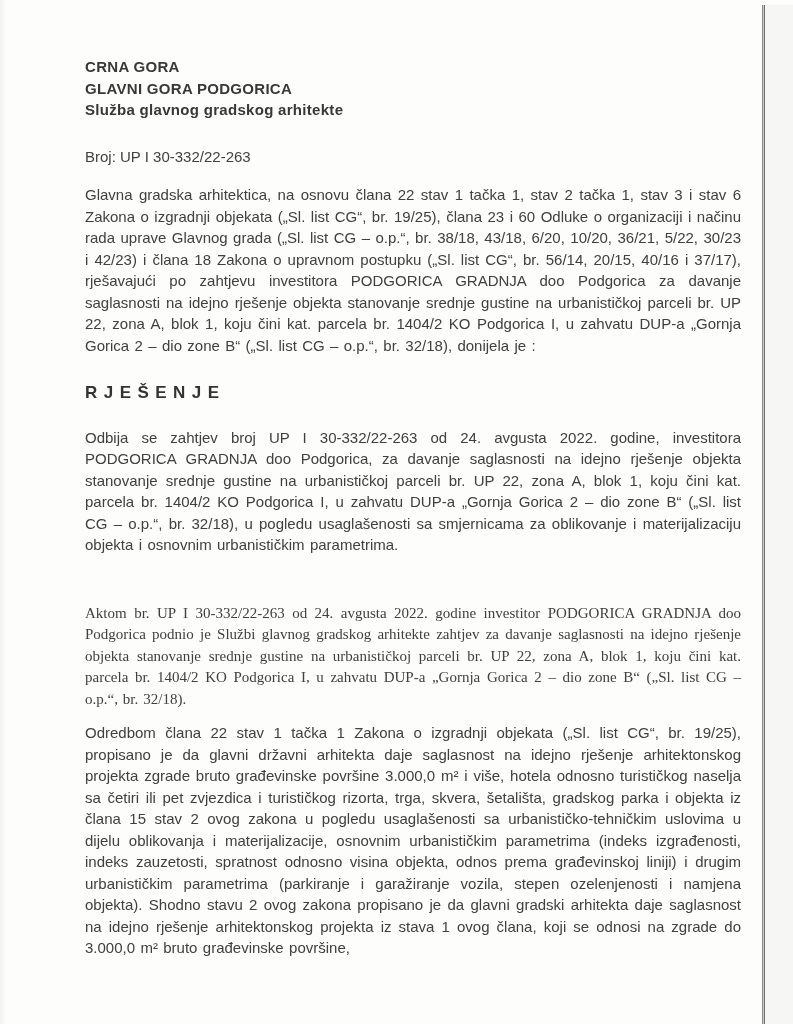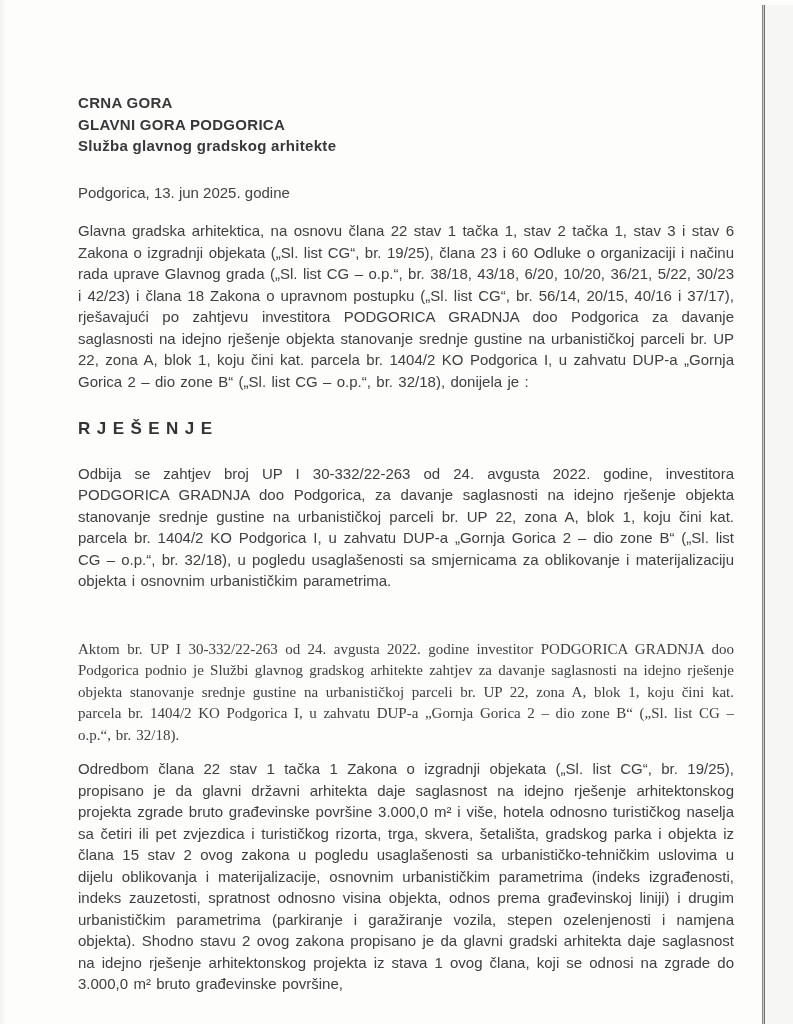--- a/index.html
+++ b/index.html
@@ -16,25 +16,24 @@
     position: relative;
     width: 793px;
     height: 1024px;
     background: linear-gradient(90deg, #f1f1f0 0px, #fdfdfc 6px, #fdfdfc 100%);
     color: #3e3e3e;
   }
 
   .content {
     position: absolute;
     top: 56px;
-    left: 78px;
+    left: 85px;
     width: 656px;
     font-size: 15px;
     line-height: 21.5px;
-    margin-top: 36px;
   }
 
   .letterhead { font-weight: bold; color: #383838; margin-bottom: 25px; }
   .letterhead div { letter-spacing: 0.02em; }
 
   .ref-block { margin-bottom: 17px; color: #424242; }
 
   p.body-par {
     text-align: justify;
     color: #404040;
@@ -81,21 +80,21 @@
 
   <div class="content">
 
     <div class="letterhead">
       <div>CRNA GORA</div>
       <div>GLAVNI GORA PODGORICA</div>
       <div>Služba glavnog gradskog arhitekte</div>
     </div>
 
     <div class="ref-block">
-      <div>Podgorica, 13. jun 2025. godine</div>
+      <div>Broj: UP I 30-332/22-263</div>
     </div>
 
     <p class="body-par par-intro">Glavna gradska arhitektica, na osnovu člana 22 stav 1 tačka 1, stav 2 tačka 1, stav 3 i stav 6 Zakona o izgradnji objekata („Sl. list CG“, br. 19/25), člana 23 i 60 Odluke o organizaciji i načinu rada uprave Glavnog grada („Sl. list CG – o.p.“, br. 38/18, 43/18, 6/20, 10/20, 36/21, 5/22, 30/23 i 42/23) i člana 18 Zakona o upravnom postupku („Sl. list CG“, br. 56/14, 20/15, 40/16 i 37/17), rješavajući po zahtjevu investitora PODGORICA GRADNJA doo Podgorica za davanje saglasnosti na idejno rješenje objekta stanovanje srednje gustine na urbanističkoj parceli br. UP 22, zona A, blok 1, koju čini kat. parcela br. 1404/2 KO Podgorica I, u zahvatu DUP-a „Gornja Gorica 2 – dio zone B“ („Sl. list CG – o.p.“, br. 32/18), donijela je :</p>
 
     <div class="centered-heading heading-rjesenje">RJEŠENJE</div>
 
     <p class="body-par par-decision">Odbija se zahtjev broj UP I 30-332/22-263 od 24. avgusta 2022. godine, investitora PODGORICA GRADNJA doo Podgorica, za davanje saglasnosti na idejno rješenje objekta stanovanje srednje gustine na urbanističkoj parceli br. UP 22, zona A, blok 1, koju čini kat. parcela br. 1404/2 KO Podgorica I, u zahvatu DUP-a „Gornja Gorica 2 – dio zone B“ („Sl. list CG – o.p.“, br. 32/18), u pogledu usaglašenosti sa smjernicama za oblikovanje i materijalizaciju objekta i osnovnim urbanističkim parametrima.</p>
 
 
     <p class="body-par par-aktom">Aktom br. UP I 30-332/22-263 od 24. avgusta 2022. godine investitor PODGORICA GRADNJA doo Podgorica podnio je Službi glavnog gradskog arhitekte zahtjev za davanje saglasnosti na idejno rješenje objekta stanovanje srednje gustine na urbanističkoj parceli br. UP 22, zona A, blok 1, koju čini kat. parcela br. 1404/2 KO Podgorica I, u zahvatu DUP-a „Gornja Gorica 2 – dio zone B“ („Sl. list CG – o.p.“, br. 32/18).</p>

